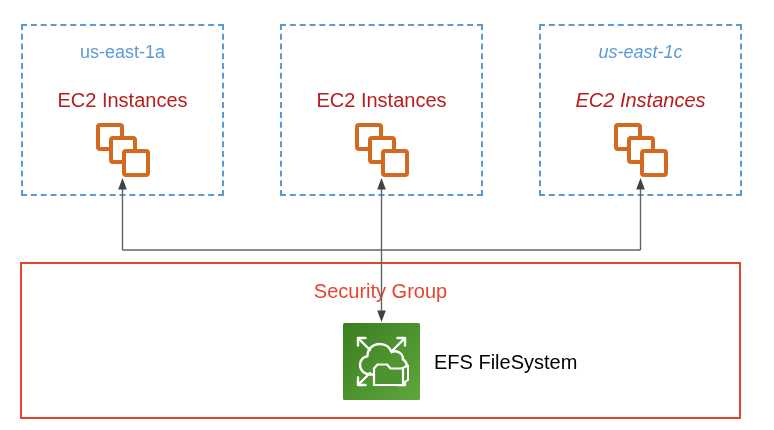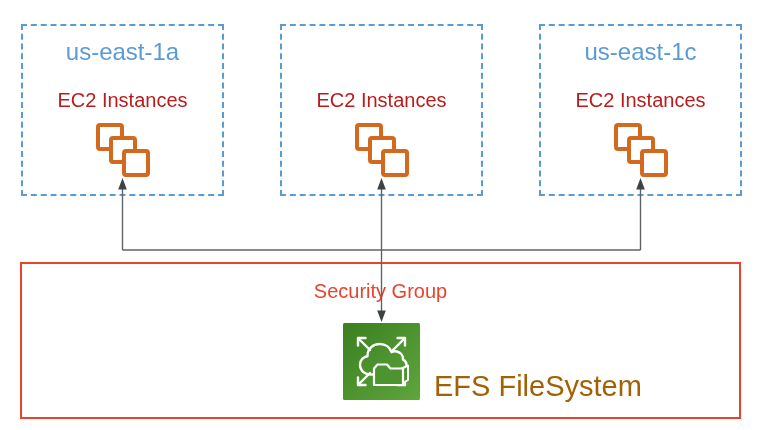--- a/index.html
+++ b/index.html
@@ -5,24 +5,24 @@
   html,body { margin:0; padding:0; background:#ffffff; }
   .canvas {
     position:relative; width:774px; height:430px; background:#ffffff;
     font-family:"Liberation Sans", sans-serif; overflow:hidden;
   }
   
   .zone {
     position:absolute; top:24px; width:203px; height:172px;
     border:2px dashed #5B9BD5; box-sizing:border-box; text-align:center;
   }
-  .zone-a { left:21px; } .zone-b { left:280px; } .zone-c { left:539px; }
+  .zone-a { left:21px; } .zone-b { left:280px; } .zone-c { left:539px;font-style:italic; }
   .zone-label {
     position:absolute; top:14px; left:0; right:0;
-    font-size:24px; line-height:24px; color:#5B9BD5;
+    font-size:18px; line-height:24px; color:#5B9BD5;
   }
   .zone-sublabel {
     position:absolute; top:62px; left:0; right:0;
     font-size:20px; line-height:24px; color:#b91c1c;
   }
   
   .ec2-stack {
     position:absolute; top:97px; left:50%; margin-left:-27px;
     width:54px; height:54px;
   }
@@ -37,21 +37,21 @@
     border:2px solid #E8432D; box-sizing:border-box;
   }
   .sg-label {
     position:absolute; top:16px; left:0; right:0; text-align:center;
     font-size:20px; line-height:22px; color:#E8432D;
   }
   
   .efs-icon { position:absolute; left:343px; top:323px; width:77px; height:77px; }
   .efs-label {
     position:absolute; left:434px; top:347px;
-    font-size:29px; line-height:30px; color:#a16207; white-space:nowrap;margin-top:24px;
+    font-size:20px; line-height:30px; color:#000000; white-space:nowrap;
   }
   
   .connectors {
     position:absolute; left:0; top:0; width:774px; height:430px;
     pointer-events:none; z-index:5;
   }
 </style>
 </head>
 <body>
 

